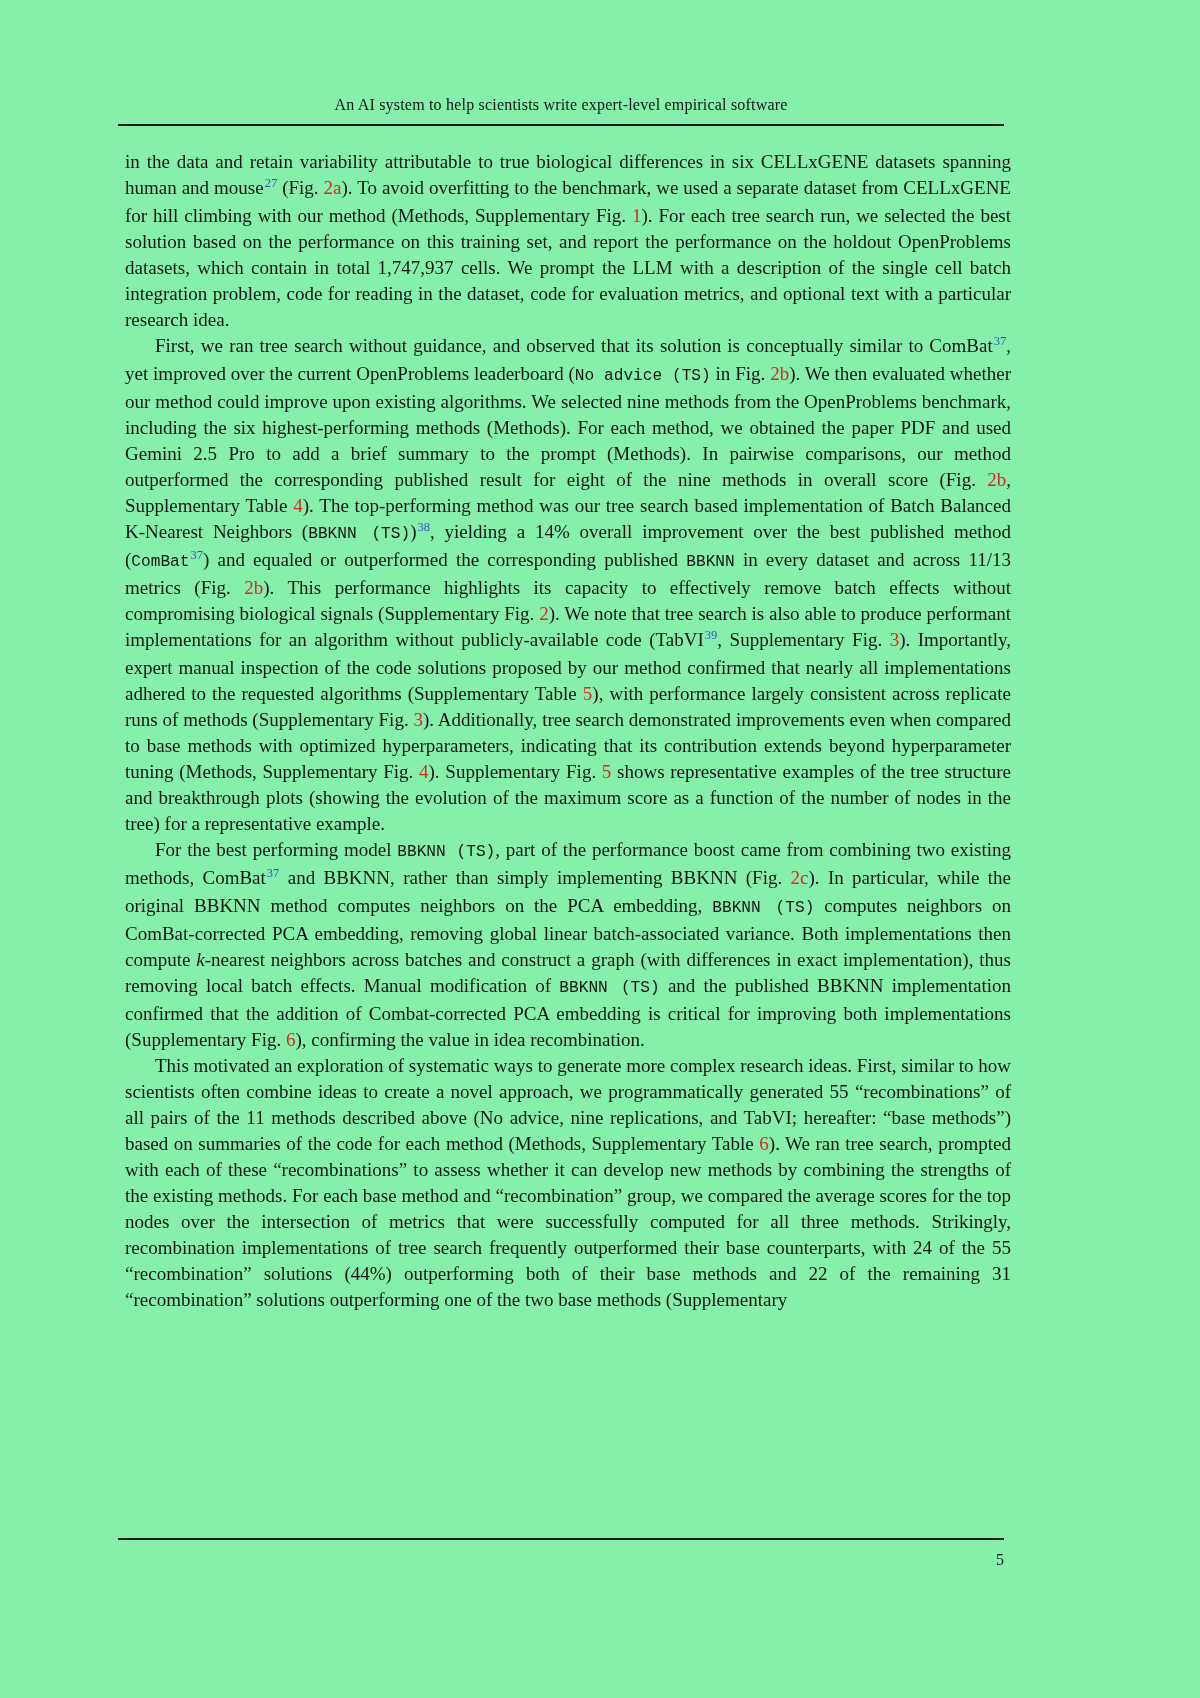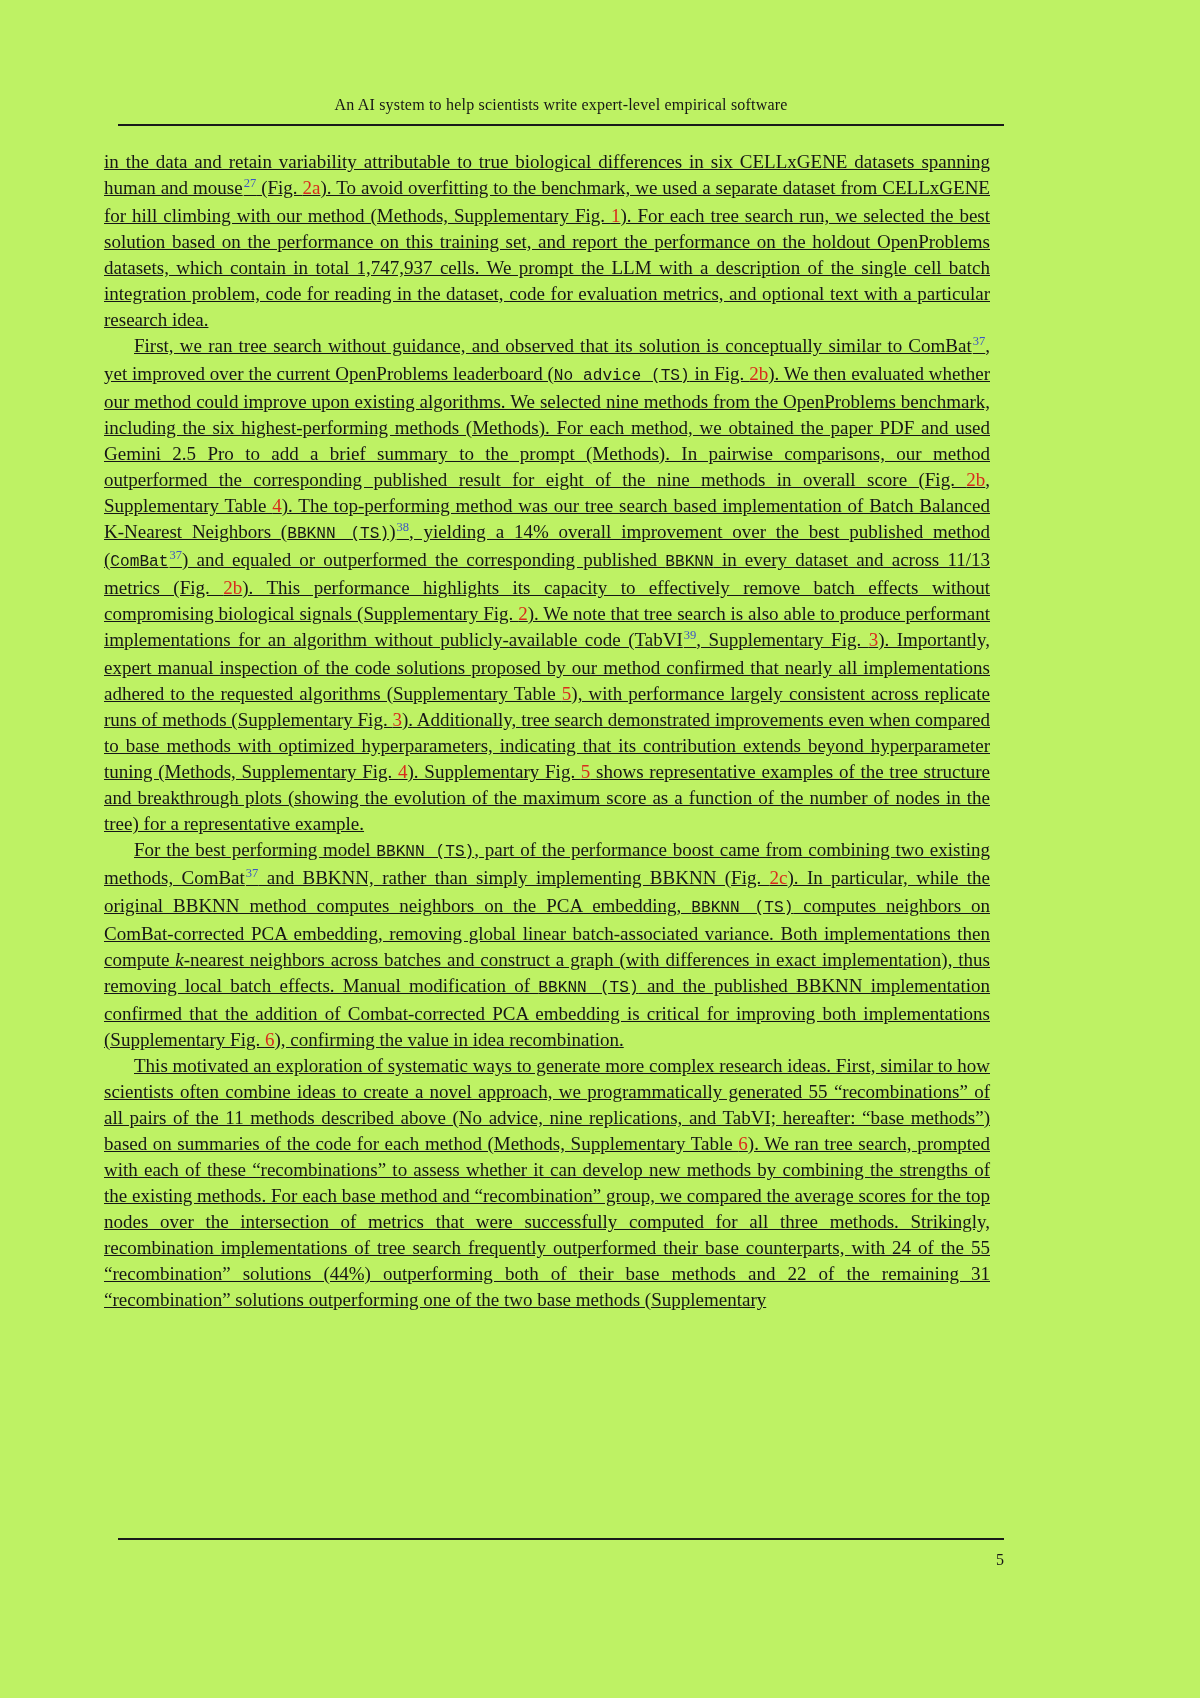--- a/index.html
+++ b/index.html
@@ -1,34 +1,34 @@
 <!DOCTYPE html>
 <html style="--ref: #d92b1c; --cite: #3a53c5; --text: #161616; --rule: #1a1a1a;"><head>
 <meta charset="utf-8">
 <style>
   html,body{margin:0;padding:0;background:#ffffff;}
   .page{
     position:relative;
     width:1200px;height:1698px;
-    background:#bef264;
+    background:#86efac;
     font-family:"Liberation Serif", serif;
     color:var(--text,#161616);
     overflow:hidden;
   }
   .running-header{
     position:absolute;top:96px;left:118px;width:886px;
     text-align:center;font-size:16px;letter-spacing:0.2px;
     color:var(--text,#161616);
   }
   .rule{position:absolute;left:118px;width:886px;height:2px;background:var(--rule,#1a1a1a);}
   .header-rule{top:124px;}
   .footer-rule{top:1538px;}
   .body-text{
-    position:absolute;top:149px;left:104px;width:886px;
-    font-size:19px;line-height:26px;text-align:justify;text-decoration:underline;
+    position:absolute;top:149px;left:125px;width:886px;
+    font-size:19px;line-height:26px;text-align:justify;
   }
   .para{margin:0;padding:0;}
   .para + .para{}
   .para.indent{text-indent:30px;}
   .mono{font-family:"Liberation Mono", monospace;font-size:0.85em;}
   .sup-cite{
     color:var(--cite,#3a53c5);
     font-size:66%;
     position:relative;top:-0.55em;
     margin-left:1px;

